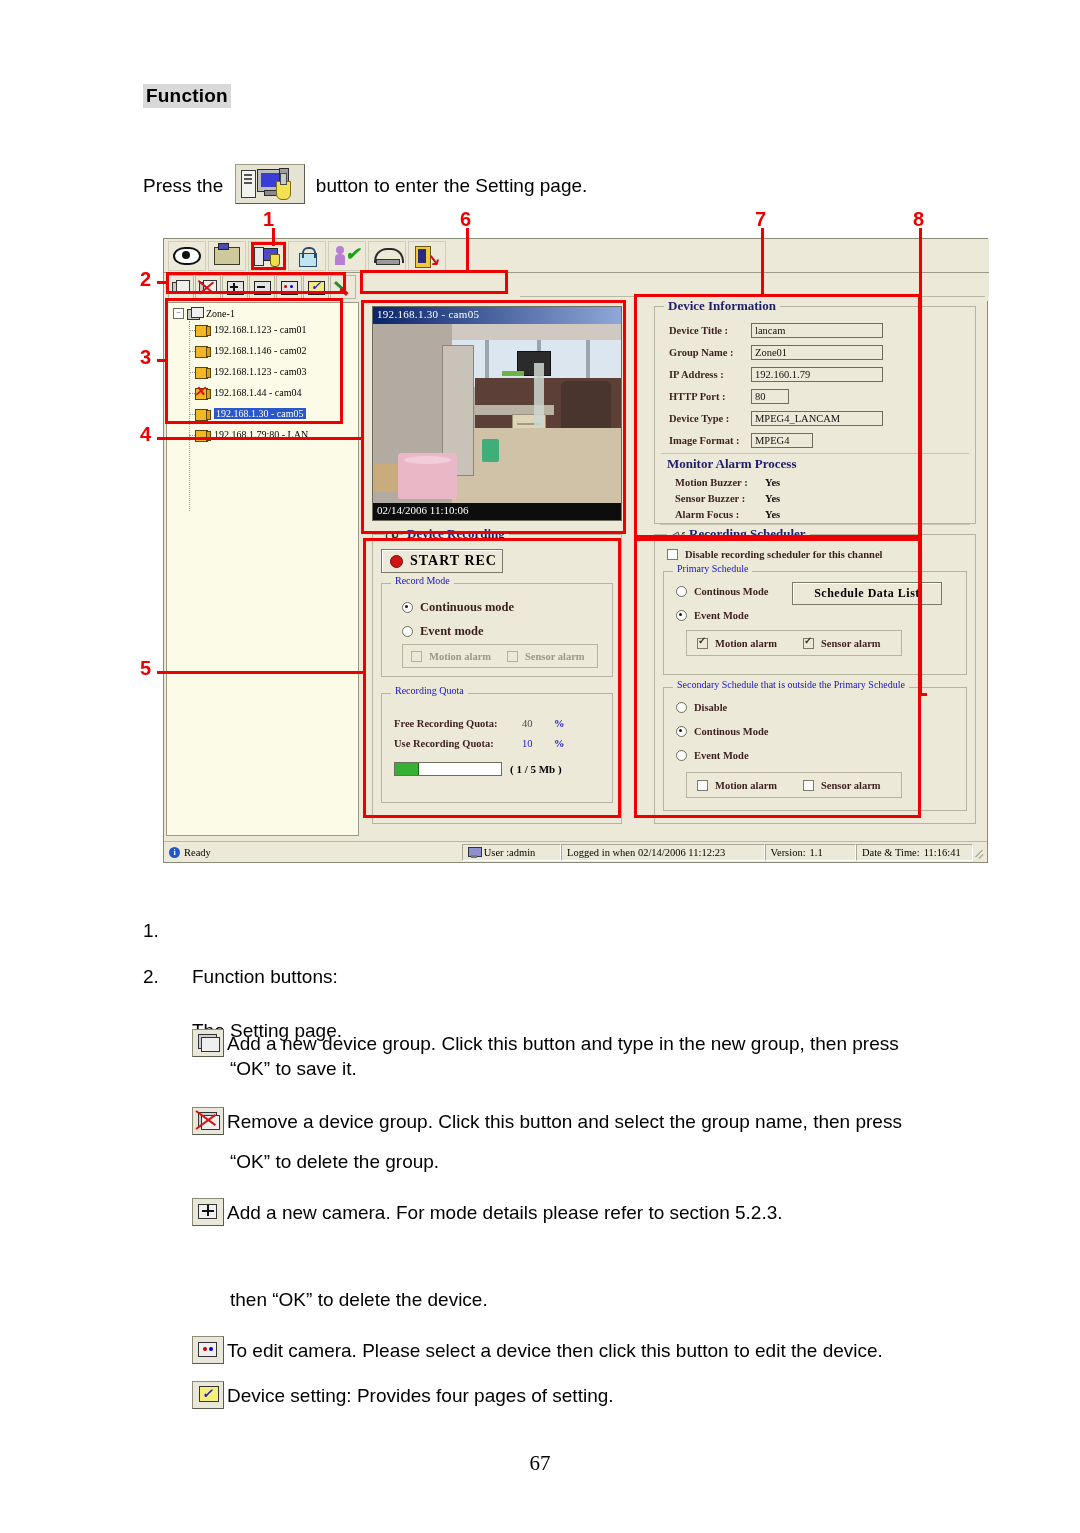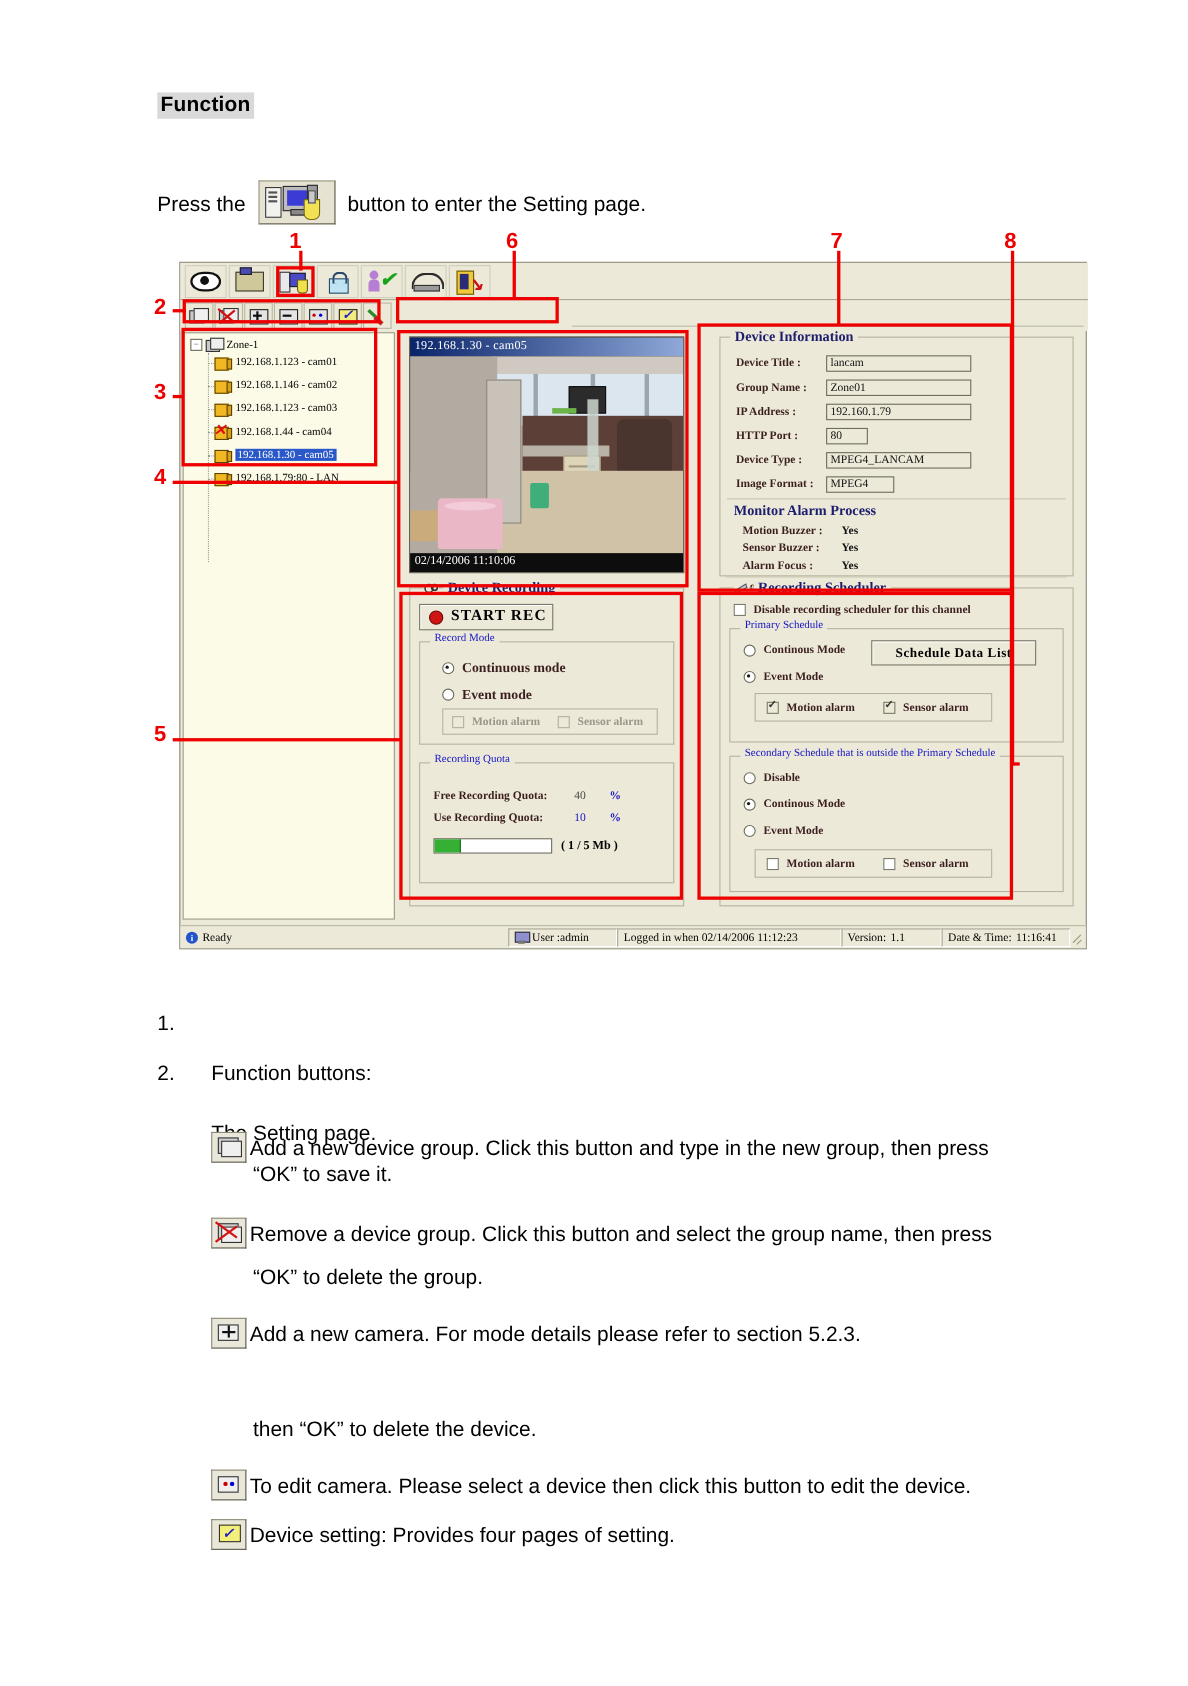--- a/index.html
+++ b/index.html
@@ -725,13 +725,14 @@
   <div class="li-txt" style="left:230px;top:1289px;">then “OK” to delete the device.</div>
 
   <div class="bullet-block" style="left:192px;top:1336px;width:840px;">
     <span class="bi-icon"><i class="sq2" style="left:5px;top:5px;"></i><i class="dotr"></i><i class="dotb"></i></span><span class="bullet-text">To edit camera. Please select a device then click this button to edit the device.</span>
   </div>
 
   <div class="bullet-block" style="left:192px;top:1381px;width:840px;">
     <span class="bi-icon"><i class="chk"></i><i class="chkm">✓</i></span><span class="bullet-text">Device setting: Provides four pages of setting.</span>
   </div>
 
+  <div class="page-no">67</div>
 </div>
 
 </body></html>

